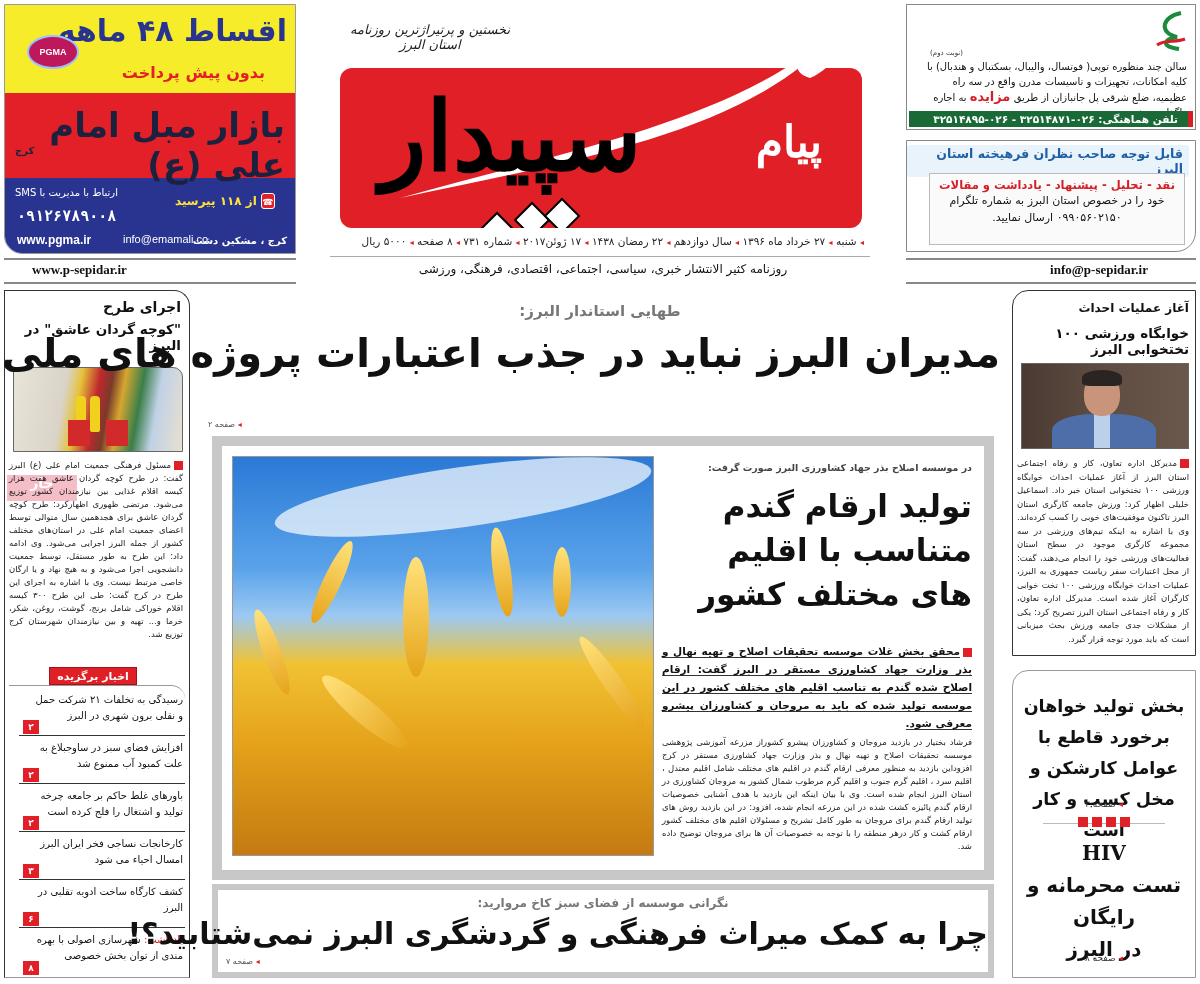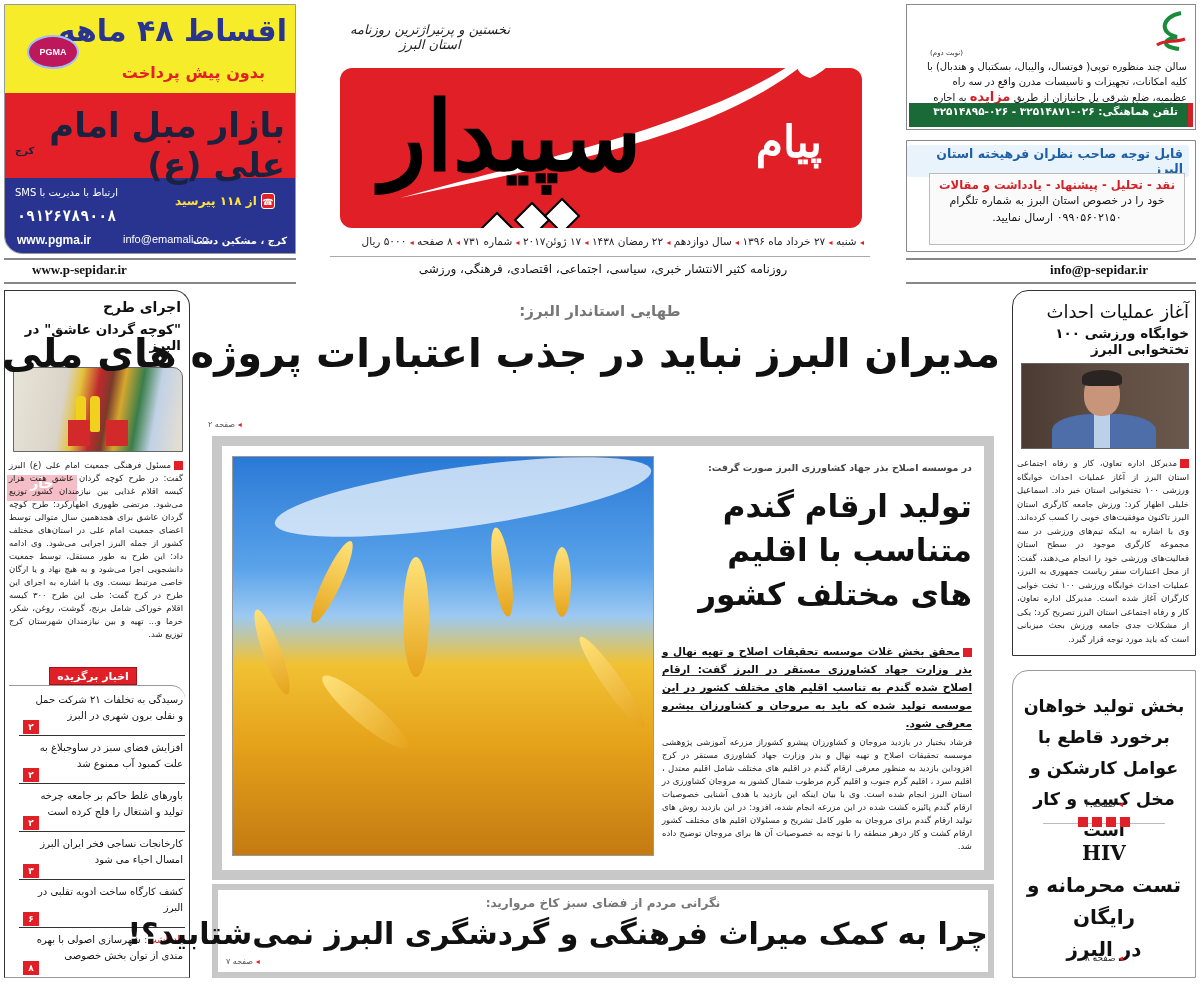--- a/index.html
+++ b/index.html
@@ -34,21 +34,21 @@
   #dateline { left: 338px; top: 235px; width: 526px; font-size: 10.5px; color: #222; text-align: right; white-space: nowrap; }
   #dateline .tri { color: #e01f26; font-size: 8px; }
 
   
   #ad-right { left: 906px; top: 4px; width: 290px; height: 126px; border: 1px solid #888; }
   #ad-right .title { position: absolute; right: 50px; top: 18px; font-size: 20px; font-weight: bold; color: #d41f26; }
   #ad-right .isar-logo { position: absolute; right: 6px; top: 4px; width: 38px; height: 42px; }
   #ad-right .sub { position: absolute; right: 232px; top: 44px; font-size: 7px; color: #333; }
   #ad-right .body { position: absolute; right: 8px; top: 54px; width: 272px; font-size: 10px; line-height: 15px; color: #111; }
   #ad-right .body .hl { color: #d41f26; font-weight: bold; font-size: 13px; }
-  #ad-right .phonebar { position: absolute; left: 2px; right: 2px; bottom: 2px; height: 24px; background: #1a6a37; color: #fff; font-size: 10.5px; font-weight: bold; line-height: 16px; padding-right: 10px; border-right: 5px solid #d41f26; }
+  #ad-right .phonebar { position: absolute; left: 2px; right: 2px; bottom: 2px; height: 16px; background: #1a6a37; color: #fff; font-size: 10.5px; font-weight: bold; line-height: 16px; padding-right: 10px; border-right: 5px solid #d41f26; }
 
   #ad-telegram { left: 906px; top: 140px; width: 290px; height: 112px; border: 1px solid #888; border-radius: 0 0 20px 0; }
   #ad-telegram .head { position: absolute; right: 6px; top: 4px; font-size: 12.5px; font-weight: bold; color: #1f5fa5; background: #e8f3fb; padding: 1px 6px; border-radius: 3px; }
   #ad-telegram .inner { position: absolute; left: 22px; right: 10px; top: 32px; height: 72px; border: 1px solid #bbb; background: #fafafa; text-align: center; padding-top: 4px; }
   #ad-telegram .red { font-size: 11.5px; font-weight: bold; color: #d41f26; }
   #ad-telegram .txt { font-size: 11px; color: #111; line-height: 17px; }
 
   
   .rule { position: absolute; height: 2px; background: #888; }
   #site-url { left: 32px; top: 262px; font-family: "Liberation Serif", serif; font-weight: bold; font-size: 13px; direction: ltr; }
@@ -93,21 +93,21 @@
   #feature-body { position: absolute; right: 12px; top: 290px; width: 310px; font-size: 8.5px; line-height: 13px; color: #222; text-align: justify; }
 
   #bottom-frame { left: 212px; top: 884px; width: 782px; height: 94px; background: #c8c8c8; }
   #bottom-inner { position: absolute; left: 6px; top: 6px; right: 6px; bottom: 6px; background: #fff; }
   #bottom-kicker { position: absolute; left: 0; right: 0; top: 6px; text-align: center; font-size: 12px; font-weight: bold; color: #777; }
   #bottom-headline { position: absolute; left: 0; right: 0; top: 26px; text-align: center; font-size: 30px; font-weight: bold; color: #111; white-space: nowrap; }
   #page-ref-bottom { position: absolute; left: 8px; bottom: 6px; font-size: 8px; color: #555; }
 
   
   #right-top { left: 1012px; top: 290px; width: 184px; height: 366px; border: 1px solid #333; border-radius: 16px 0 0 0; }
-  #right-top .h1 { position: absolute; right: 6px; top: 10px; font-size: 18px; font-weight: normal; }
+  #right-top .h1 { position: absolute; right: 6px; top: 10px; font-size: 12px; font-weight: bold; }
   #right-top .h2 { position: absolute; right: 6px; top: 34px; font-size: 13.5px; font-weight: bold; }
   #official-photo { position: absolute; left: 8px; top: 72px; width: 168px; height: 86px; border: 1px solid #666; overflow: hidden;
     background: linear-gradient(90deg, #4a3a32 0%, #5c4a40 40%, #6b584c 100%); }
   #official-photo .head { position: absolute; left: 62px; top: 10px; width: 36px; height: 42px; border-radius: 45%; background: #c9957a; }
   #official-photo .hair { position: absolute; left: 60px; top: 6px; width: 40px; height: 16px; border-radius: 50% 50% 20% 20%; background: #2a2422; }
   #official-photo .suit { position: absolute; left: 30px; top: 50px; width: 104px; height: 40px; border-radius: 40% 40% 0 0; background: #4d6ea8; }
   #official-photo .shirt { position: absolute; left: 72px; top: 50px; width: 16px; height: 36px; background: #bcd0ea; }
   #right-top .body { position: absolute; right: 6px; top: 166px; width: 172px; font-size: 8.5px; line-height: 13.5px; color: #222; text-align: justify; margin-left: 40px; }
   #right-top .body .mark { display: inline-block; width: 9px; height: 9px; background: #e01f26; margin-left: 3px; vertical-align: middle; }
 
@@ -263,21 +263,21 @@
     <div id="feature-lead">
       <span class="mark"></span><span class="u">محقق بخش غلات موسسه تحقیقات اصلاح و تهیه نهال و بذر وزارت جهاد کشاورزی مستقر در البرز گفت: ارقام اصلاح شده گندم به تناسب اقلیم های مختلف کشور در این موسسه تولید شده که باید به مروجان و کشاورزان پیشرو معرفی شود.</span>
     </div>
     <div id="feature-headline">تولید ارقام گندم متناسب با اقلیم های مختلف کشور</div>
     <div id="feature-body">فرشاد بختیار در بازدید مروجان و کشاورزان پیشرو کشوراز مزرعه آموزشی پژوهشی موسسه تحقیقات اصلاح و تهیه نهال و بذر وزارت جهاد کشاورزی مستقر در کرج افزوداین بازدید به منظور معرفی ارقام گندم در اقلیم های مختلف شامل اقلیم معتدل ، اقلیم سرد ، اقلیم گرم جنوب و اقلیم گرم مرطوب شمال کشور به مروجان کشاورزی در استان البرز انجام شده است. وی با بیان اینکه این بازدید با هدف آشنایی خصوصیات ارقام گندم پائیزه کشت شده در این مزرعه انجام شده، افزود: در این بازدید روش های تولید ارقام گندم برای مروجان به طور کامل تشریح و مسئولان اقلیم های مختلف کشور ارقام کشت و کار درهر منطقه را با توجه به خصوصیات آن ها برای مروجان توضیح داده شد.</div>
   </div>
 </div>
 
 <div id="bottom-frame" class="abs">
   <div id="bottom-inner">
-    <div id="bottom-kicker">نگرانی مردم از فضای سبز کاخ مروارید:</div>
+    <div id="bottom-kicker">نگرانی موسسه از فضای سبز کاخ مروارید:</div>
     <div id="bottom-headline">چرا به کمک میراث فرهنگی و گردشگری البرز نمی‌شتابید؟!</div>
     <div id="page-ref-bottom">
       <span class="pg-arrow">◂</span> <span>صفحه ۷</span>
     </div>
   </div>
 </div>
 
 <div id="right-top" class="abs">
   <div class="h1">آغاز عملیات احداث</div>
   <div class="h2">خوابگاه ورزشی ۱۰۰ تختخوابی البرز</div>

